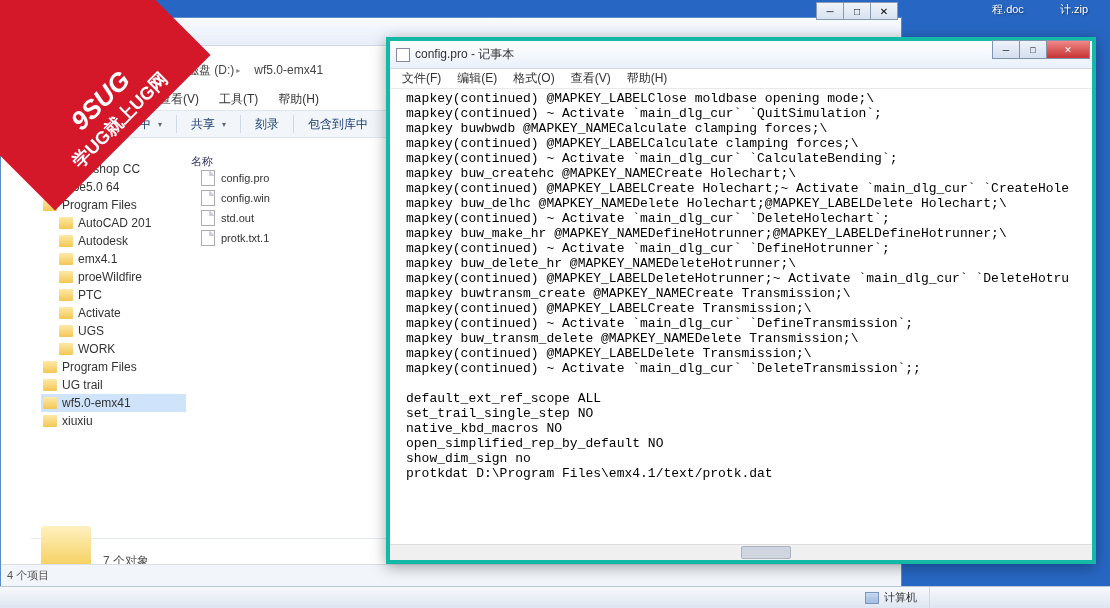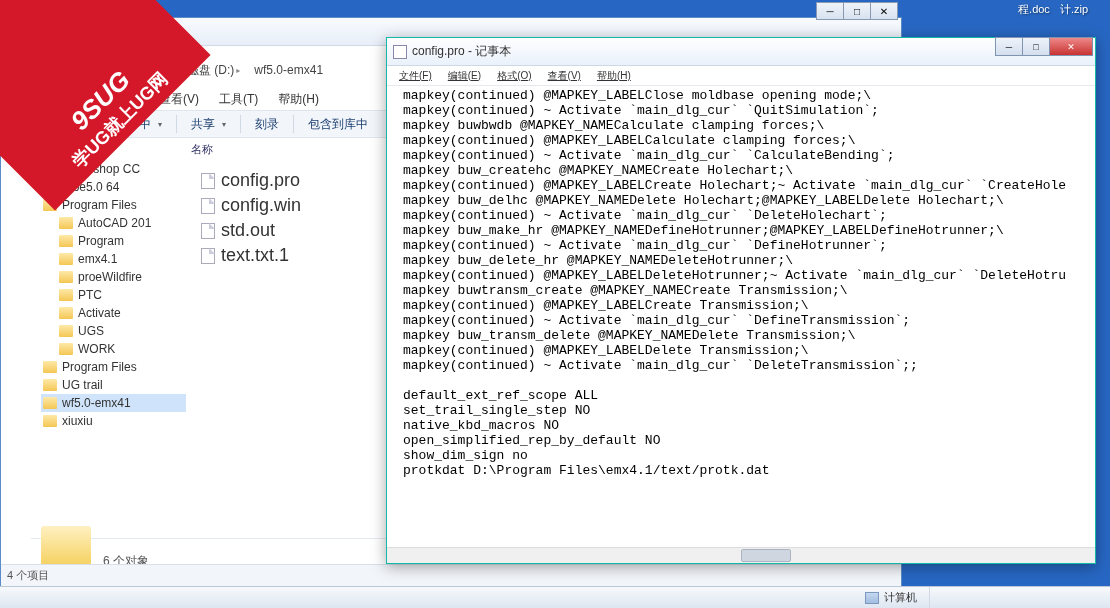--- a/index.html
+++ b/index.html
@@ -1,71 +1,71 @@
 <!DOCTYPE html>
 <html><head>
 <meta charset="utf-8">
 <style>
 * { margin:0; padding:0; box-sizing:border-box; font-family:"Microsoft YaHei","Segoe UI",sans-serif; }
 body { width:1110px; height:608px; background:#2767c3; overflow:hidden; position:relative; }
 
 
-.desktop-icons { position:absolute; top:0; right:20px; display:flex; gap:6px;align-items:flex-end; }
+.desktop-icons { position:absolute; top:0; right:20px; display:flex; gap:32px;align-items:flex-end; }
 .desktop-icon { color:#fff; font-size:11px; text-align:center; padding:2px; text-shadow:1px 1px 2px rgba(0,0,0,.5); }
 
 
 .explorer { position:absolute; left:0; top:17px; width:902px; height:570px; background:#fff; border:1px solid #5a8dc8; }
 .explorer-titlebar { height:28px; background:linear-gradient(#f8fafd,#e8eff9); border-bottom:1px solid #d0d9e6; display:flex; align-items:center; }
 .win-controls { position:absolute; right:3px; top:0; display:flex; }
 .win-btn { width:28px; height:18px; border:1px solid #8799b3; background:linear-gradient(#f0f4fa,#d8e2f0); margin-left:-1px; display:flex; align-items:center; justify-content:center; font-size:10px; cursor:pointer; }
 
 .breadcrumb { position:absolute; left:100px; top:40px; height:24px; display:flex; align-items:center; font-size:12px; color:#444; }
 .breadcrumb-item { padding:0 6px; display:flex; align-items:center; }
 .breadcrumb-sep::after { content:"▸"; color:#888; font-size:8px; margin:0 2px; }
 
 .explorer-menu { position:absolute; left:100px; top:70px; display:flex; gap:0; font-size:12px; color:#333; }
 .explorer-menu span { padding:3px 10px; cursor:pointer; }
 
 .toolbar { position:absolute; left:80px; top:92px; height:28px; display:flex; align-items:center; font-size:12px; background:#f2f6fb; width:820px; border-top:1px solid #e0e6ee; border-bottom:1px solid #e0e6ee; }
 .toolbar-btn { padding:4px 10px; color:#1a3e6e; cursor:pointer; display:flex; align-items:center; gap:4px; }
 .toolbar-sep { width:1px; height:18px; background:#cfd8e3; margin:0 4px; }
 .drop::after { content:"▾"; font-size:8px; margin-left:3px; color:#666; }
-.expl-header { position:absolute; left:190px; top:124px; font-size:11px; color:#336;font-family:Liberation Mono, monospace; }
+.expl-header { position:absolute; left:190px; top:136px; font-size:11px; color:#336;font-family:Liberation Mono, monospace; }
 
 .tree { position:absolute; left:40px; top:124px; width:145px; font-size:12px; color:#333; overflow:hidden; }
 .tree-item { display:flex; align-items:center; padding:2px 0 2px 2px; gap:5px; cursor:pointer; white-space:nowrap; }
 .tree-item.sel { background:#cfe3fb; }
 .tree-item.sub { padding-left:18px;align-items:center; }
 .folder-icon { width:14px; height:12px; background:linear-gradient(#fde9a9,#f4c754); border-radius:1px; display:inline-block; flex-shrink:0; }
 
-.file-list { position:absolute; left:200px; top:150px; font-size:18px; color:#333; }
+.file-list { position:absolute; left:200px; top:150px; font-size:11px; color:#333; }
 .file-item { display:flex; align-items:center; gap:6px; padding:2px 0; cursor:pointer; }
 .file-icon { width:14px; height:16px; background:#fff; border:1px solid #aab; display:inline-block; position:relative; }
 .file-icon::before { content:""; position:absolute; right:-1px; top:-1px; border:3px solid transparent; border-left-color:#ccd; border-bottom-color:#ccd; }
 
 .preview-pane { position:absolute; left:30px; top:520px; width:870px; height:45px; border-top:1px solid #e4e9f0; display:flex; align-items:center; padding-left:10px; gap:12px; }
 .big-folder { width:50px; height:40px; background:linear-gradient(#fef0c0,#f6d160); border-radius:3px; margin-top:-30px; }
 .preview-text { font-size:12px; color:#555; }
 
 .statusbar { position:absolute; left:0; bottom:0; width:100%; height:22px; background:#f2f5fa; border-top:1px solid #d8e0ea; font-size:11px; color:#555; padding:3px 6px; }
 
 
 .watermark { position:absolute; left:-55px; top:-55px; width:220px; height:220px; background:#d4182a; transform:rotate(-45deg); display:flex; flex-direction:column; align-items:center; justify-content:flex-end; color:#fff; font-weight:bold; z-index:50; pointer-events:none; }
 .watermark .wm1 { font-size:26px; font-style:italic; }
 .watermark .wm2 { font-size:18px; padding-bottom:6px; }
 
 
-.notepad { position:absolute; left:386px; top:37px; width:710px; height:527px; background:#fff; border:1px solid #14b8a6; box-shadow:0 3px 14px rgba(0,0,0,.35); z-index:30; display:flex; flex-direction:column; }
+.notepad { position:absolute; left:386px; top:37px; width:710px; height:527px; background:#fff; border:4px solid #14b8a6; box-shadow:0 3px 14px rgba(0,0,0,.35); z-index:30; display:flex; flex-direction:column; }
 .np-titlebar { height:28px; background:linear-gradient(#fefeff,#eaf1fb); border-bottom:1px solid #cfd9e6; display:flex; align-items:center; padding:0 6px; position:relative; }
 .np-icon { width:14px; height:14px; background:#fff; border:1px solid #88a; margin-right:5px; }
 .np-title { font-size:12px; color:#333; }
 .np-controls { position:absolute; right:2px; top:-1px; display:flex; }
 .np-btn { width:28px; height:19px; border:1px solid #7f94b0; background:linear-gradient(#eef3fa,#d4dfee); margin-left:-1px; display:flex; align-items:center; justify-content:center; font-size:9px; cursor:pointer; }
 .np-btn.close { background:linear-gradient(#e88,#c83333); color:#fff; width:44px; }
-.np-menu { height:20px; display:flex; align-items:center; font-size:10px; color:#333; padding:0 4px; border-bottom:1px solid #e6e9ee;text-decoration:underline; }
+.np-menu { height:20px; display:flex; align-items:center; font-size:12px; color:#333; padding:0 4px; border-bottom:1px solid #e6e9ee; }
 .np-menu span { padding:2px 8px; cursor:pointer; }
 .np-body { flex:1; overflow:auto; padding:2px 4px; font-family:"SimSun","Courier New",monospace; font-size:13px; line-height:15px; color:#000; white-space:pre;margin-left:12px; }
 .np-scroll-h { height:16px; background:#f0f0f0; border-top:1px solid #ddd; position:relative; }
 .np-scroll-thumb { position:absolute; left:50%; top:1px; width:50px; height:13px; background:#cfd6e0; border:1px solid #aab4c2; border-radius:2px; }
 
 
 .taskbar { position:absolute; left:0; bottom:0; width:1110px; height:22px; background:linear-gradient(#f7f9fc,#dde6f1); border-top:1px solid #b9c7d8; z-index:60; display:flex; align-items:center; font-size:11px; color:#333; }
 .task-item { display:flex; align-items:center; gap:5px; padding:0 12px; height:100%; border-right:1px solid #cfd8e3; }
 .task-icon { width:14px; height:12px; background:linear-gradient(#c5d8ef,#a2bde0); border:1px solid #7a97be; }
 </style>
@@ -133,21 +133,21 @@
       <div class="tree-item">
         <span class="folder-icon"></span>
         <span>Program Files</span>
       </div>
       <div class="tree-item sub">
         <span class="folder-icon"></span>
         <span>AutoCAD 201</span>
       </div>
       <div class="tree-item sub">
         <span class="folder-icon"></span>
-        <span>Program</span>
+        <span>Autodesk</span>
       </div>
       <div class="tree-item sub">
         <span class="folder-icon"></span>
         <span>emx4.1</span>
       </div>
       <div class="tree-item sub">
         <span class="folder-icon"></span>
         <span>proeWildfire</span>
       </div>
       <div class="tree-item sub">
@@ -192,27 +192,27 @@
       <div class="file-item">
         <span class="file-icon"></span>
         <span>config.win</span>
       </div>
       <div class="file-item">
         <span class="file-icon"></span>
         <span>std.out</span>
       </div>
       <div class="file-item">
         <span class="file-icon"></span>
-        <span>text.txt.1</span>
+        <span>protk.txt.1</span>
       </div>
     </div>
 
   <div class="preview-pane">
     <div class="big-folder"></div>
-    <div class="preview-text">6 个对象</div>
+    <div class="preview-text">7 个对象</div>
   </div>
 
   <div class="statusbar">4 个项目</div>
 </div>
 
 <div class="watermark">
   <div class="wm1">9SUG</div>
   <div class="wm2">学UG就上UG网</div>
 </div>
 

